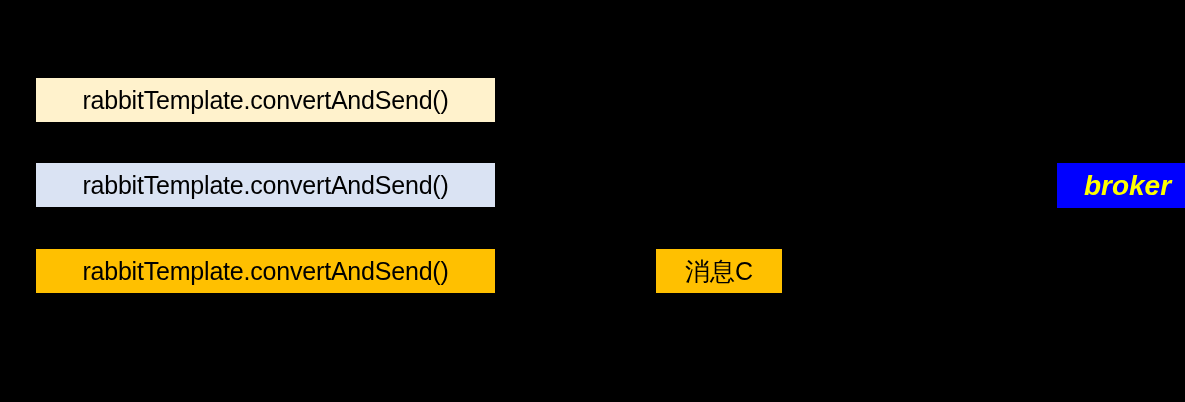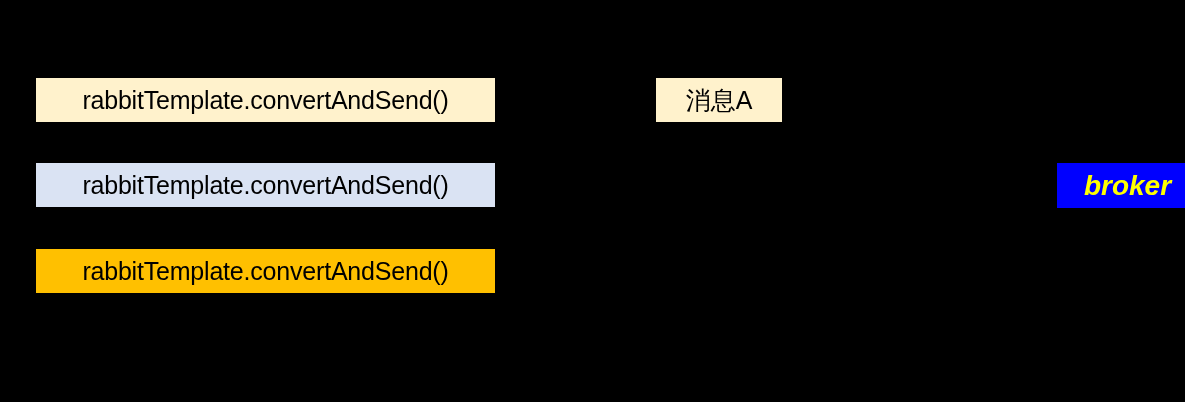--- a/index.html
+++ b/index.html
@@ -78,25 +78,25 @@
   .fill-amber  { background: #FFC000; }
   .fill-broker { background: #0000FF; color: #FFFF00; }
 </style>
 </head>
 <body>
 
 <div id="diagram">
 
   <div class="row row-1">
     <div class="box method-box fill-cream">rabbitTemplate.convertAndSend()</div>
-    <div class="box message-box fill-cream">消息A</div>
   </div>
 
   <div class="row row-2">
     <div class="box method-box fill-blue">rabbitTemplate.convertAndSend()</div>
     <div class="box broker-box fill-broker">broker</div>
   </div>
 
   <div class="row row-3">
     <div class="box method-box fill-amber">rabbitTemplate.convertAndSend()</div>
+    <div class="box message-box fill-amber">消息C</div>
   </div>
 
 </div>
 
 </body></html>

